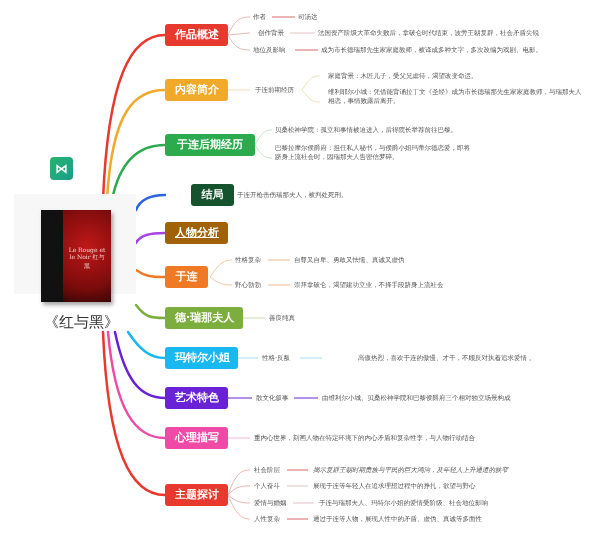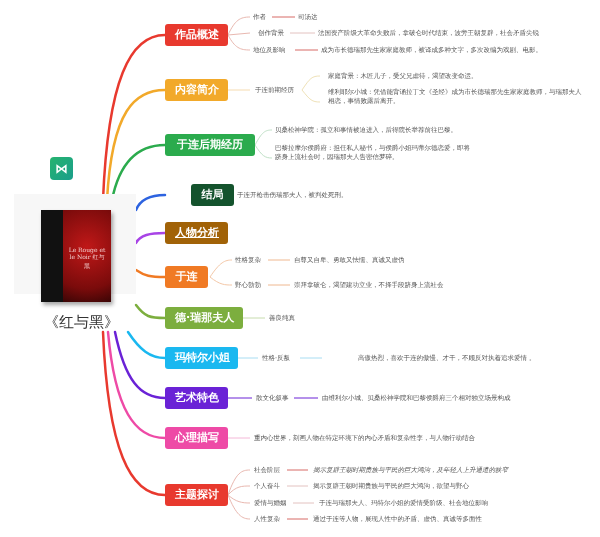--- a/index.html
+++ b/index.html
@@ -128,17 +128,17 @@
 <div class="lbl" style="left:326px;top:354px;padding-left:32px;">高傲热烈，喜欢于连的傲慢、才干，不顾反对执着追求爱情 。</div>
 
 <div class="lbl" style="left:256px;top:394px;">散文化叙事</div>
 <div class="lbl" style="left:322px;top:394px;">由维利尔小城、贝桑松神学院和巴黎侯爵府三个相对独立场景构成</div>
 
 <div class="lbl" style="left:254px;top:434px;">重内心世界，刻画人物在特定环境下的内心矛盾和复杂性李，与人物行动结合</div>
 
 <div class="lbl" style="left:254px;top:466px;">社会阶层</div>
 <div class="lbl" style="left:313px;top:466px;font-style:italic;">揭示复辟王朝时期贵族与平民的巨大鸿沟，及年轻人上升通道的狭窄</div>
 <div class="lbl" style="left:254px;top:482px;">个人奋斗</div>
-<div class="lbl" style="left:313px;top:482px;">揭示复辟王朝时期贵族与平民的巨大鸿沟，欲望与野心</div>
+<div class="lbl" style="left:313px;top:482px;">展现于连等年轻人在追求理想过程中的挣扎，欲望与野心</div>
 <div class="lbl" style="left:254px;top:499px;">爱情与婚姻</div>
 <div class="lbl" style="left:319px;top:499px;">于连与瑞那夫人、玛特尔小姐的爱情受阶级、社会地位影响</div>
 <div class="lbl" style="left:254px;top:515px;">人性复杂</div>
 <div class="lbl" style="left:313px;top:515px;">通过于连等人物，展现人性中的矛盾、虚伪、真诚等多面性</div>
 
 </body></html>

